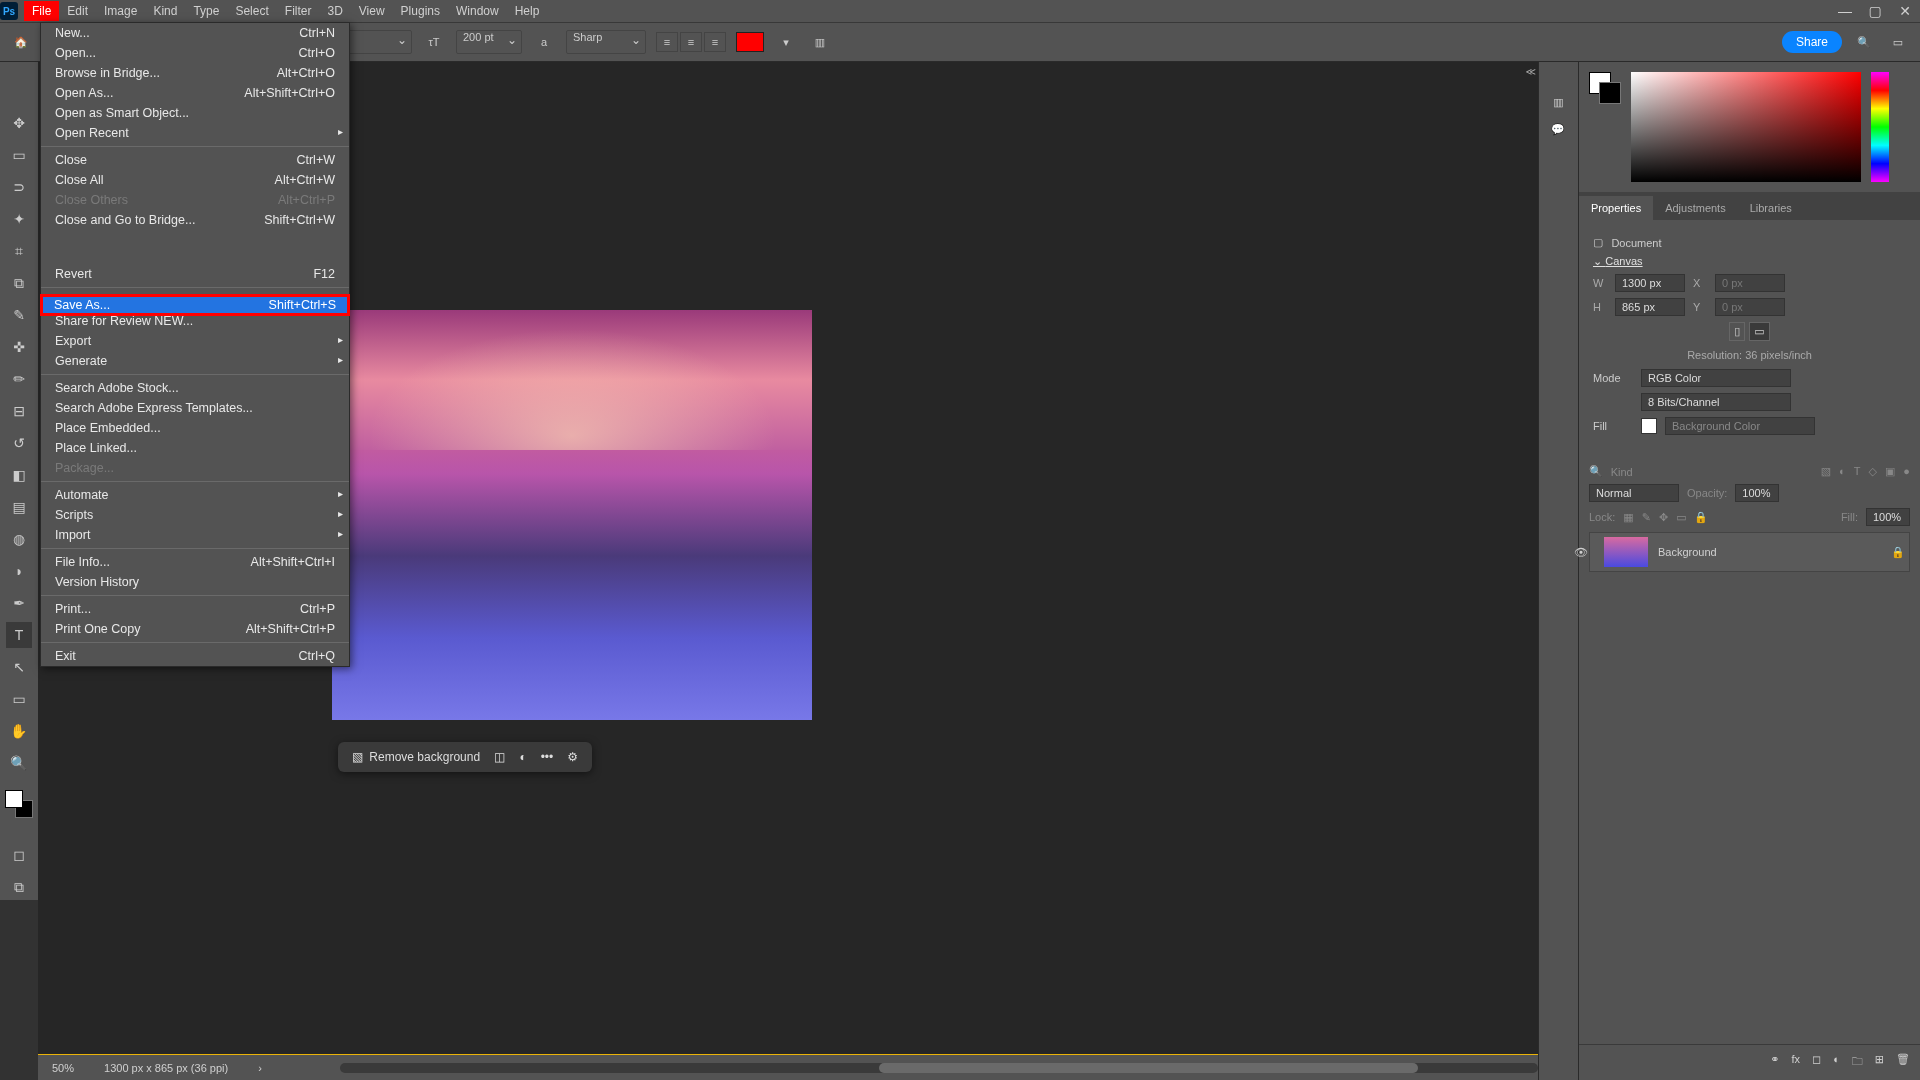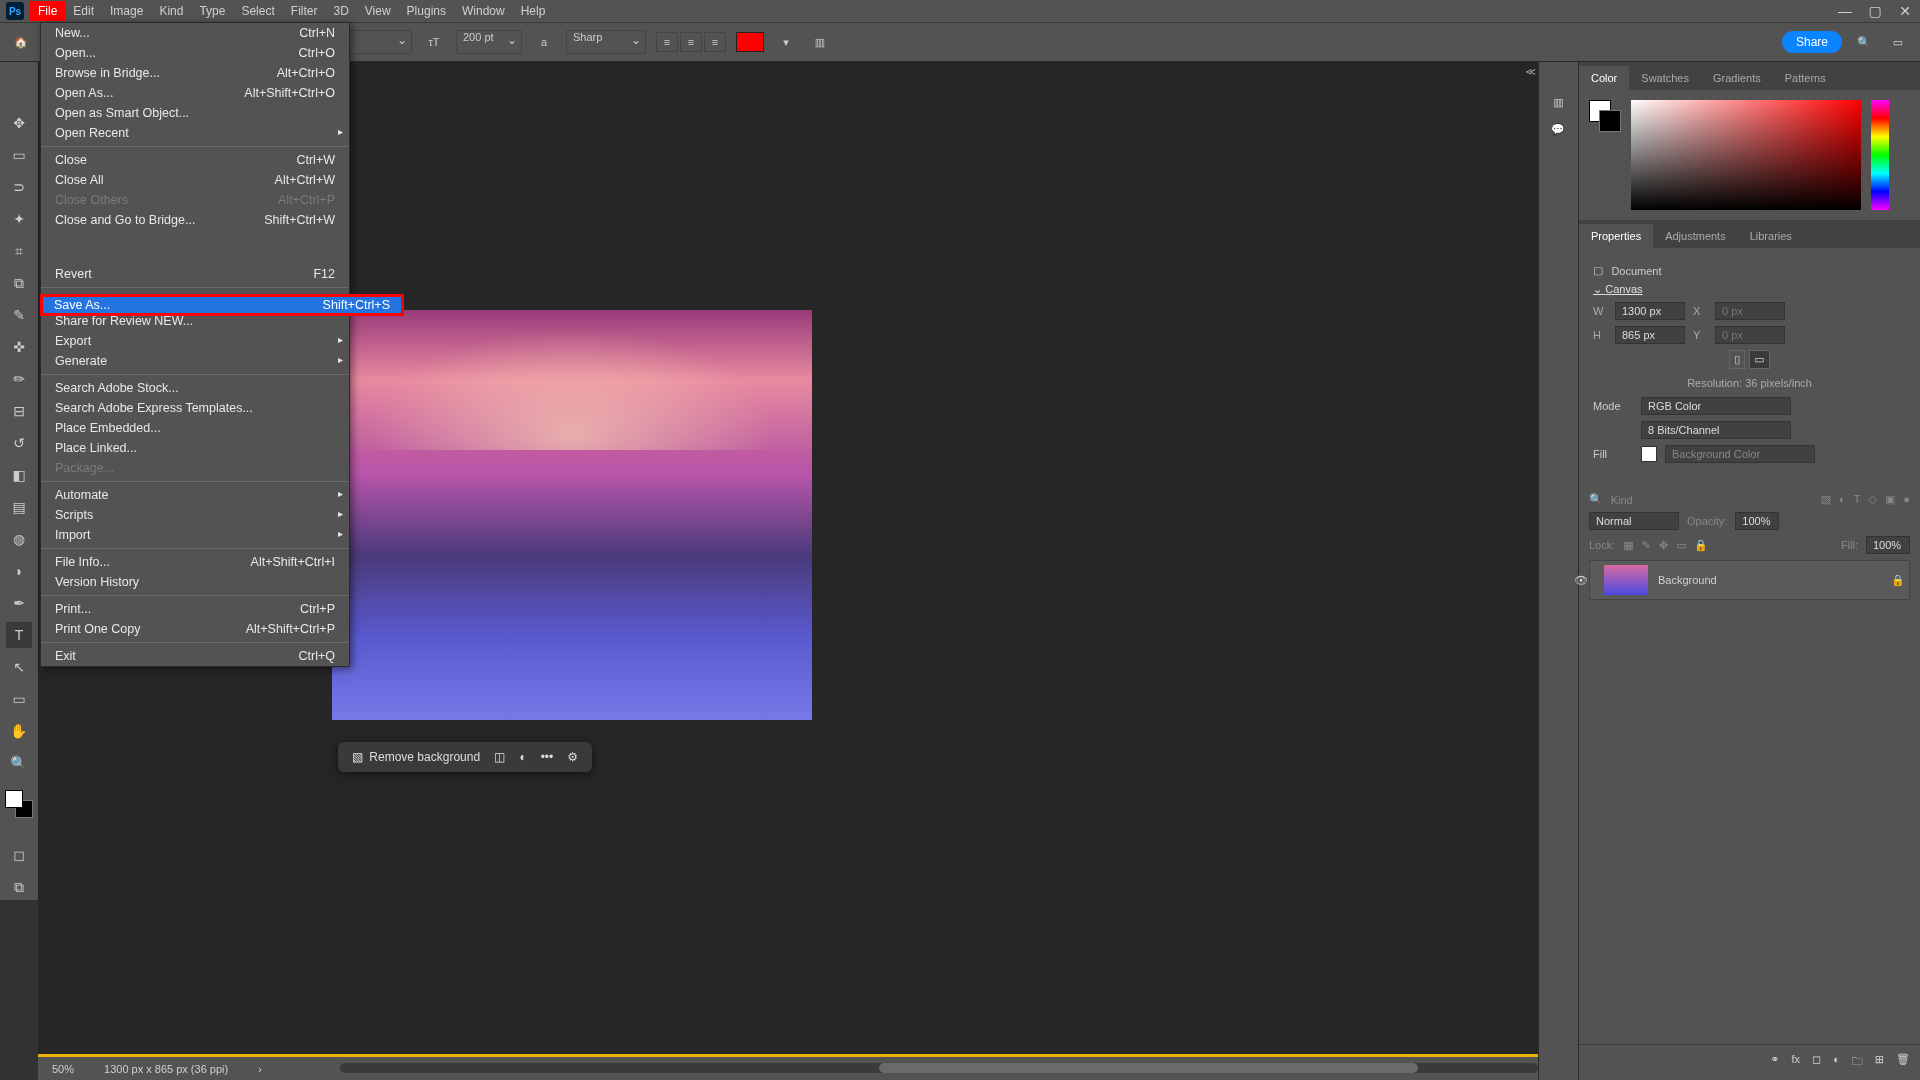--- a/index.html
+++ b/index.html
@@ -1,19 +1,19 @@
 <!DOCTYPE html>
 <html><head>
 <meta charset="utf-8">
 <style>
 * { margin: 0; padding: 0; box-sizing: border-box; font-family: "Segoe UI", Arial, sans-serif; user-select: none; }
 body { background: #323232; color: #d0d0d0; font-size: 11px; overflow: hidden; width: 1920px; height: 1080px; position: relative; }
 
 
-.menubar { height: 22px; background: #535353; display: flex; align-items: center; padding-left: 6px; }
+.menubar { height: 22px; background: #535353; display: flex; align-items: center; }
 .ps-logo { width: 18px; height: 18px; background: #001e36; color: #31a8ff; font-weight: bold; font-size: 10px; display: flex; align-items: center; justify-content: center; border-radius: 3px; margin-right: 6px; }
 .menubar-item { padding: 3px 8px; font-size: 12px; cursor: default; }
 .menubar-item.active { background: #ff0000; color: #fff; padding: 3px 8px; }
 .win-controls { margin-left: auto; display: flex; }
 .win-btn { width: 30px; height: 22px; display: flex; align-items: center; justify-content: center; font-size: 14px; }
 
 
 .optbar { height: 40px; background: #535353; border-top: 1px solid #383838; border-bottom: 1px solid #2a2a2a; display: flex; align-items: center; padding: 0 10px; gap: 10px; }
 .home-icon { width: 22px; height: 22px; display: flex; align-items: center; justify-content: center; }
 .opt-select { background: #535353; border: 1px solid #444; height: 24px; padding: 0 18px 0 6px; color: #ccc; font-size: 11px; position: relative; border-radius: 2px; }
@@ -24,21 +24,21 @@
 .align-group { display: flex; gap: 2px; }
 .align-btn { width: 22px; height: 20px; display: flex; align-items: center; justify-content: center; border: 1px solid #444; }
 
 
 .dropdown { position: absolute; left: 40px; top: 22px; width: 310px; background: #535353; border: 1px solid #2a2a2a; box-shadow: 2px 2px 8px rgba(0,0,0,.5); z-index: 100; }
 .dd-item { display: flex; justify-content: space-between; padding: 3px 14px; font-size: 12.5px; color: #e8e8e8; }
 .dd-item.disabled { color: #7a7a7a; }
 .dd-item.submenu::after { content: "▸"; position: absolute; right: 6px; font-size: 10px; }
 .dd-item.submenu { position: relative; }
 .dd-sep { height: 1px; background: #6a6a6a; margin: 3px 0; }
-.dd-highlight-red { position: absolute; left: 40px; top: 294px; width: 364px; height: 22px; border: 3px solid #ff0000; z-index: 101; background: #2374e1; display: flex; justify-content: space-between; align-items: center; padding: 0 11px; font-size: 12.5px; color: #fff; }
+.dd-highlight-red { position: absolute; left: 40px; top: 294px; width: 310px; height: 22px; border: 3px solid #ff0000; z-index: 101; background: #2374e1; display: flex; justify-content: space-between; align-items: center; padding: 0 11px; font-size: 12.5px; color: #fff; }
 .dd-hidden-above { position: absolute; left: 43px; top: 280px; width: 304px; height: 14px; background: #ff0000; z-index: 99; }
 .dd-hidden-below { position: absolute; left: 43px; top: 316px; width: 304px; height: 12px; background: #ff0000; z-index: 99; }
 
 
 .toolbox { position: absolute; left: 0; top: 62px; width: 38px; background: #535353; display: flex; flex-direction: column; align-items: center; padding-top: 48px; gap: 6px; }
 .tool { width: 26px; height: 26px; display: flex; align-items: center; justify-content: center; color: #ccc; font-size: 14px; }
 .tool.active { background: #3a3a3a; }
 .fgbgswatch { width: 28px; height: 28px; position: relative; margin-top: 8px; }
 .fg { width: 18px; height: 18px; background: #fff; border: 1px solid #000; position: absolute; left: 0; top: 0; }
 .bg { width: 18px; height: 18px; background: #000; border: 1px solid #777; position: absolute; right: 0; bottom: 0; }
@@ -73,21 +73,21 @@
 .props-select { background: #414141; border: 1px solid #333; padding: 2px 6px; width: 150px; color: #ddd; }
 .section-head { color: #e0e0e0; margin: 6px 0; text-decoration: underline; }
 
 .layers-body { padding: 8px 10px; }
 .layer-row { display: flex; align-items: center; gap: 10px; background: #5a5a5a; padding: 4px; border: 1px solid #444; }
 .layer-thumb { width: 44px; height: 30px; background: linear-gradient(180deg, #d86aa0, #4a4ae0); }
 .layer-controls { display: flex; gap: 8px; align-items: center; margin: 6px 0; font-size: 11px; color: #888; }
 .layers-bottom { display: flex; gap: 12px; justify-content: flex-end; padding: 8px 10px; border-top: 1px solid #3a3a3a; margin-top: auto; }
 
 
-.statusbar { position: absolute; left: 38px; right: 382px; bottom: 0; height: 26px; background: #535353; border-top: 3px solid #eab308; display: flex; align-items: center; padding: 0 14px; gap: 30px; font-size: 11px; }
+.statusbar { position: absolute; left: 38px; right: 382px; bottom: 0; height: 26px; background: #535353; border-top: 1px solid #eab308; display: flex; align-items: center; padding: 0 14px; gap: 30px; font-size: 11px; }
 .hscroll { position: absolute; left: 340px; right: 382px; bottom: 3px; height: 14px; }
 .hscroll-track { height: 10px; background: #3a3a3a; border-radius: 5px; position: relative; }
 .hscroll-thumb { position: absolute; left: 45%; width: 45%; height: 10px; background: #6a6a6a; border-radius: 5px; }
 
 
 .collapse-chevron { position: absolute; right: 382px; top: 64px; font-size: 10px; color: #aaa; padding: 2px; }
 </style>
 </head>
 <body>
 
@@ -306,26 +306,20 @@
 
 <div class="collapse-chevron">≪</div>
 
 <div class="rightcol">
   <div class="rightstrip">
     <div>▥</div>
     <div>💬</div>
   </div>
   <div class="panels">
 
-    <div class="panel-tabs">
-      <div class="panel-tab active">Color</div>
-      <div class="panel-tab">Swatches</div>
-      <div class="panel-tab">Gradients</div>
-      <div class="panel-tab">Patterns</div>
-    </div>
     <div class="color-panel">
       <div class="color-swatches">
           <div class="sw1"></div>
           <div class="sw2"></div>
         </div>
       <div class="color-field"></div>
       <div class="hue-strip"></div>
     </div>
 
     <div class="panel-tabs">

